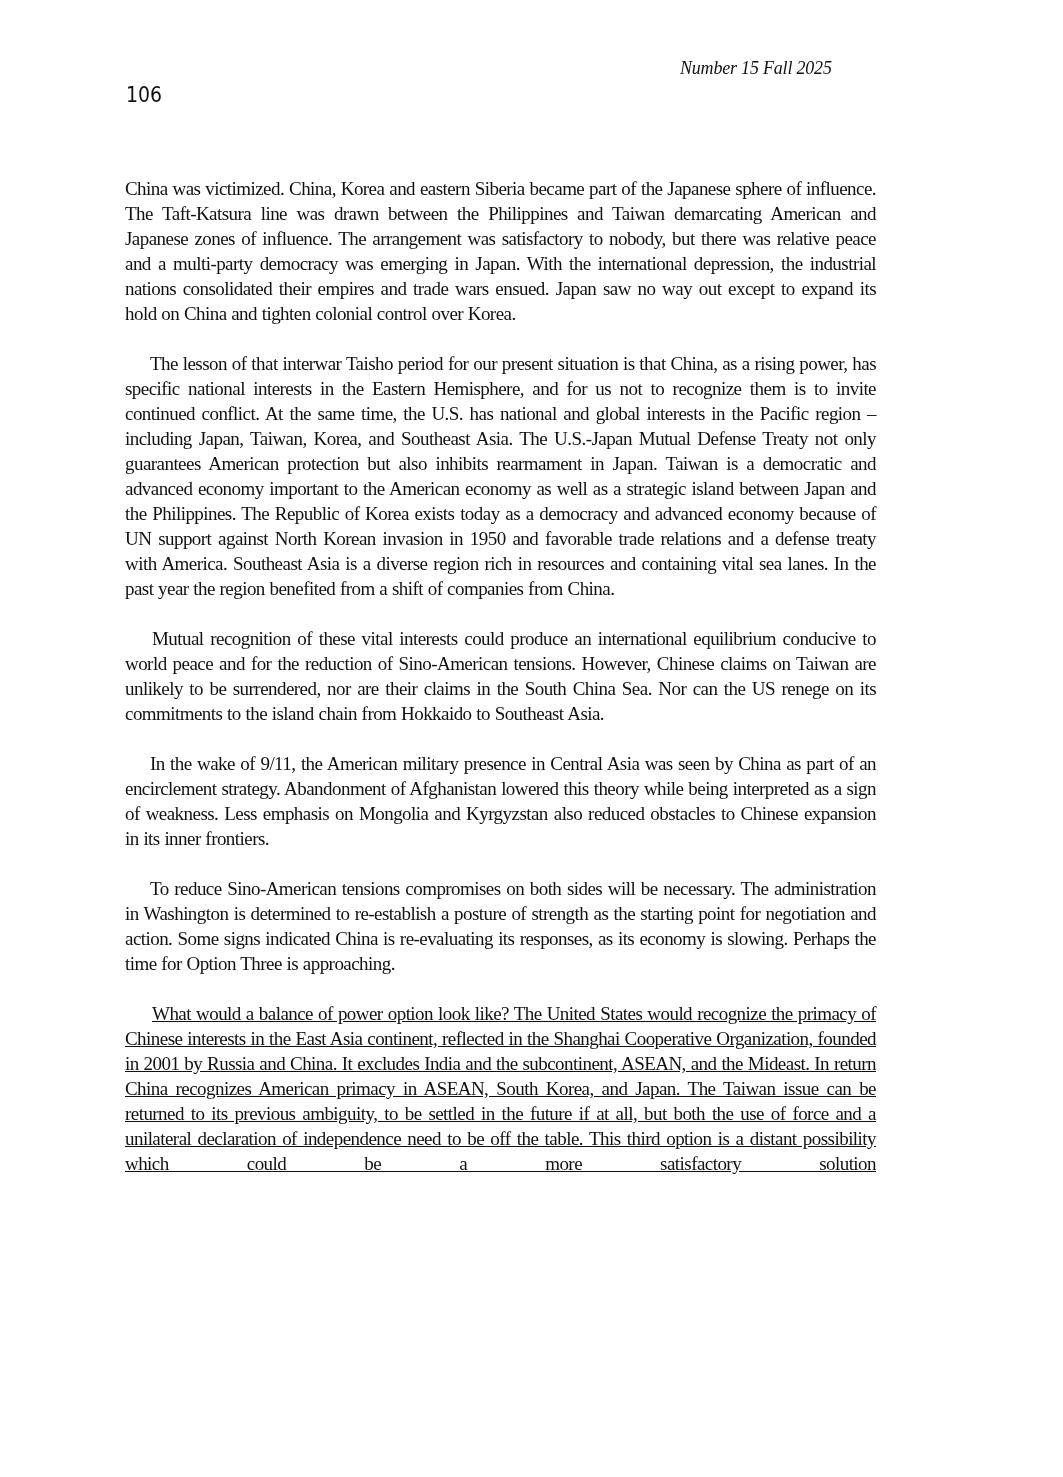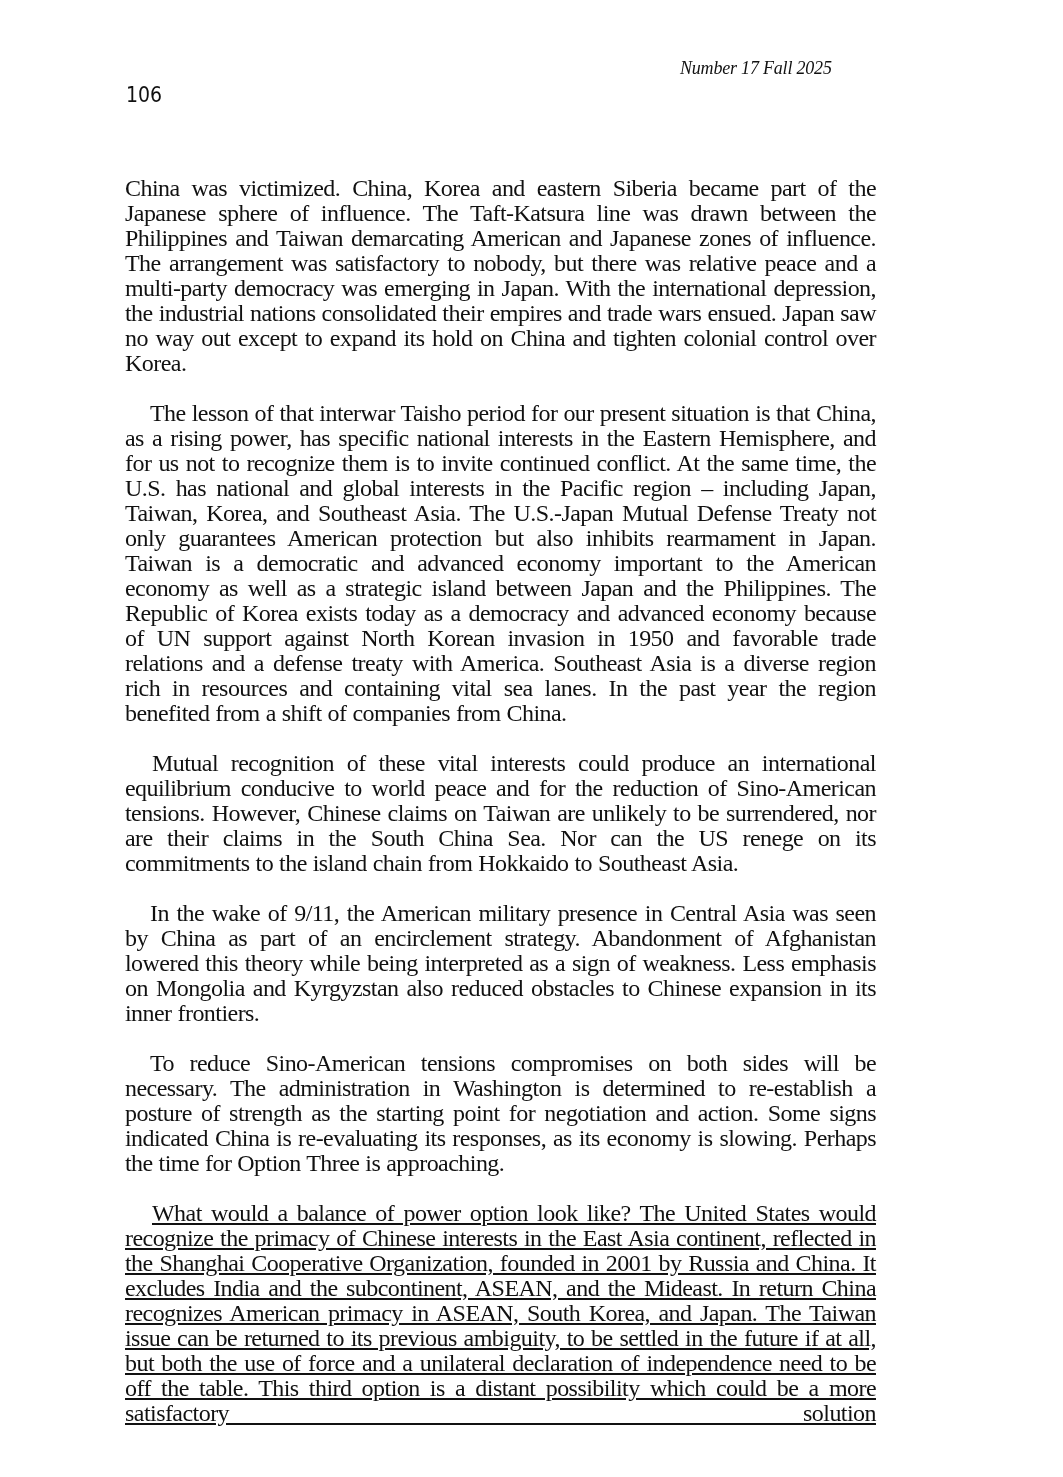--- a/index.html
+++ b/index.html
@@ -41,21 +41,21 @@
       color: #111;
       transform: scaleX(0.9);
       transform-origin: left top;
     }
     .body-text {
       position: absolute;
       left: 125px;
       top: 176px;
       width: 751px;
       font-family: "Liberation Serif", serif;
-      font-size: 24px;
+      font-size: 19px;
       line-height: 25px;
       text-align: justify;
       color: #111;
     }
     .para {
       margin: 0 0 25px 0;
       text-align: justify;
       letter-spacing: -0.55px;
       word-spacing: 0.5px;
     }
@@ -68,21 +68,21 @@
     .para.last-cut {
       text-align-last: justify;
       text-decoration: underline;
     }
   </style>
 </head>
 <body>
 
 <div class="page">
 
-  <div class="running-head">Number 17 Fall 2025</div>
+  <div class="running-head">Number 15 Fall 2025</div>
 
   <div class="page-number">106</div>
 
   <div class="body-text">
     <p class="para">China was victimized. China, Korea and eastern Siberia became part of the Japanese sphere of influence. The Taft-Katsura line was drawn between the Philippines and Taiwan demarcating American and Japanese zones of influence. The arrangement was satisfactory to nobody, but there was relative peace and a multi-party democracy was emerging in Japan. With the international depression, the industrial nations consolidated their empires and trade wars ensued. Japan saw no way out except to expand its hold on China and tighten colonial control over Korea.</p>
 
     <p class="para indent">The lesson of that interwar Taisho period for our present situation is that China, as a rising power, has  specific national interests in the Eastern Hemisphere, and for us not to recognize them is to invite continued conflict. At the same time, the U.S. has national and global interests in the Pacific region – including Japan, Taiwan, Korea, and Southeast Asia. The U.S.-Japan Mutual Defense Treaty not only guarantees American protection but also inhibits rearmament in Japan. Taiwan is a democratic and advanced economy important to the American economy as well as a strategic island between Japan and the Philippines. The Republic of Korea exists today as a democracy and advanced economy because of UN support against North Korean invasion in 1950 and favorable trade relations and a defense treaty with America. Southeast Asia is a diverse region rich in resources and containing vital sea lanes. In the past year the region benefited from a shift of companies from China.</p>
 
     <p class="para indent-small">Mutual recognition of these vital interests could produce an international equilibrium conducive to world peace and for the reduction of Sino-American tensions. However, Chinese claims on Taiwan are unlikely to be surrendered, nor are their claims in the South China Sea. Nor can the US renege on its commitments to the island chain from Hokkaido to Southeast Asia.</p>
 

